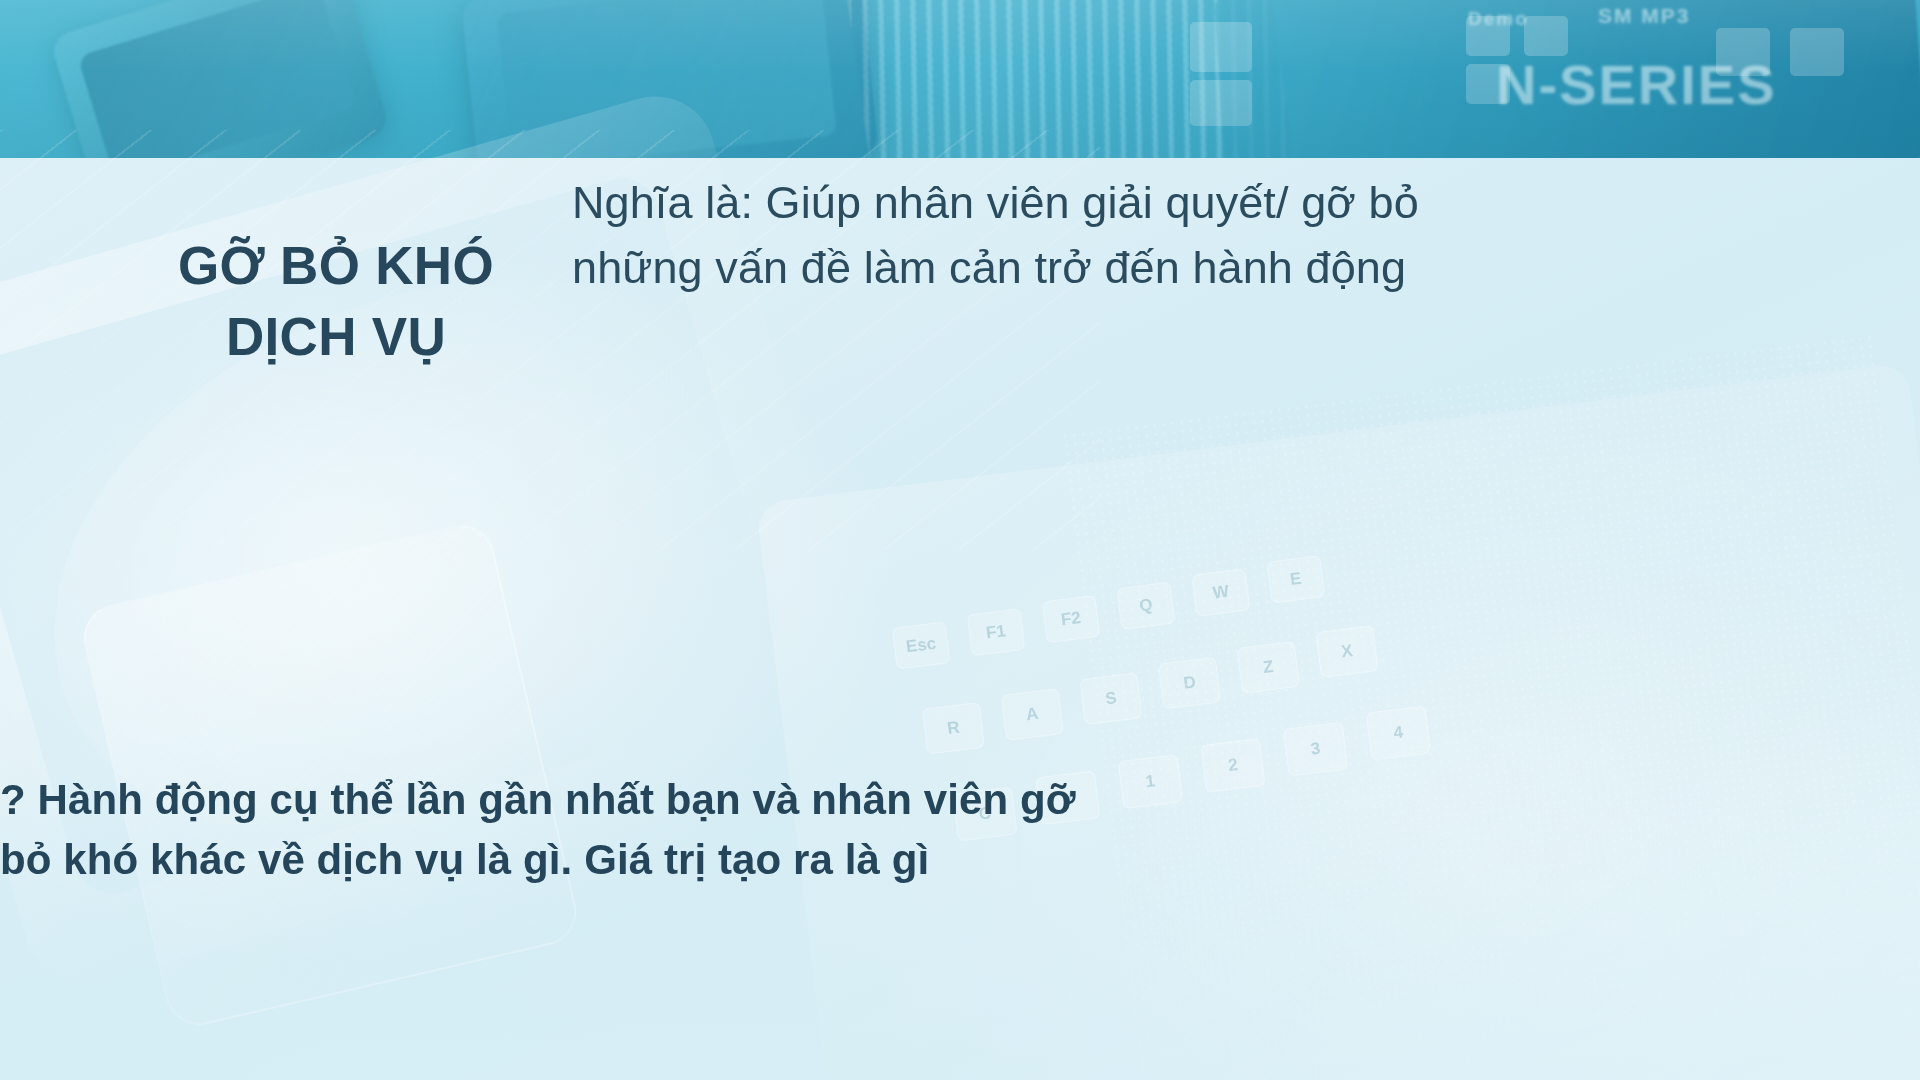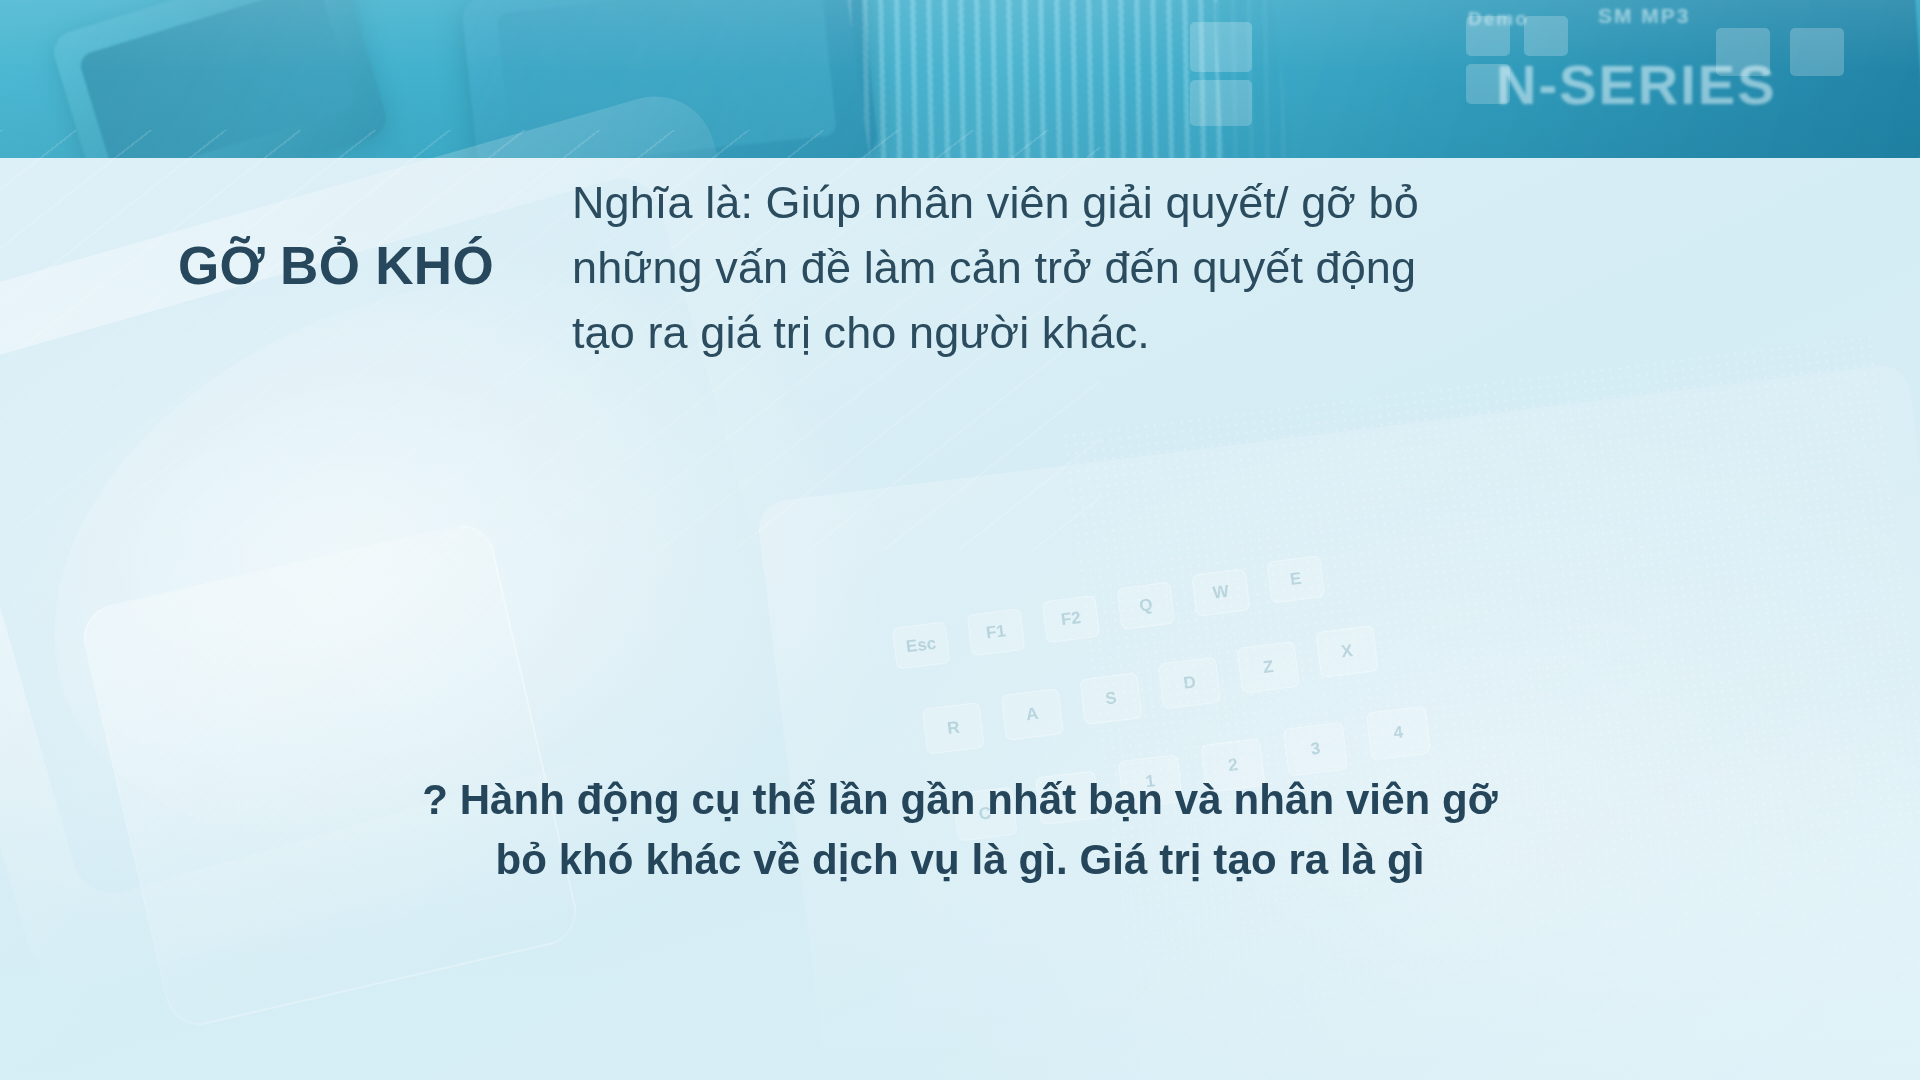--- a/index.html
+++ b/index.html
@@ -182,21 +182,21 @@
     color:#2b4c5e;
     line-height:1.44;
     letter-spacing:.1px;
     white-space:nowrap;
   }
 
   .question-block {
     position:absolute;
     left:0; top:770px;
     width:1920px;
-    text-align:center;
+    text-align:left;
   }
   .question-line {
     font-size:42px;
     font-weight:700;
     color:#25465a;
     line-height:1.44;
     letter-spacing:.1px;
     white-space:nowrap;
   }
 </style>
@@ -250,26 +250,26 @@
     <div class="wm-key" style="left:496px; top:288px; width:60px; height:48px;">3</div>
     <div class="wm-key" style="left:580px; top:282px; width:60px; height:48px;">4</div>
   </div>
   <div class="wm wm-dots"></div>
   <div class="wm wm-bottom-fade"></div>
 
   <div class="content">
 
     <div class="title-block">
       <div class="title-line">GỠ BỎ KHÓ</div>
+      <div class="title-line">DỊCH VỤ</div>
     </div>
 
     <div class="lead-block">
       <div class="lead-line">Nghĩa là: Giúp nhân viên giải quyết/ gỡ bỏ</div>
-      <div class="lead-line">những vấn đề làm cản trở đến quyết động</div>
-      <div class="lead-line">tạo ra giá trị cho người khác.</div>
+      <div class="lead-line">những vấn đề làm cản trở đến hành động</div>
     </div>
 
     <div class="question-block">
       <div class="question-line">? Hành động cụ thể lần gần nhất bạn và nhân viên gỡ</div>
       <div class="question-line">bỏ khó khác về dịch vụ là gì. Giá trị tạo ra là gì</div>
     </div>
 
   </div>
 </div>
 

